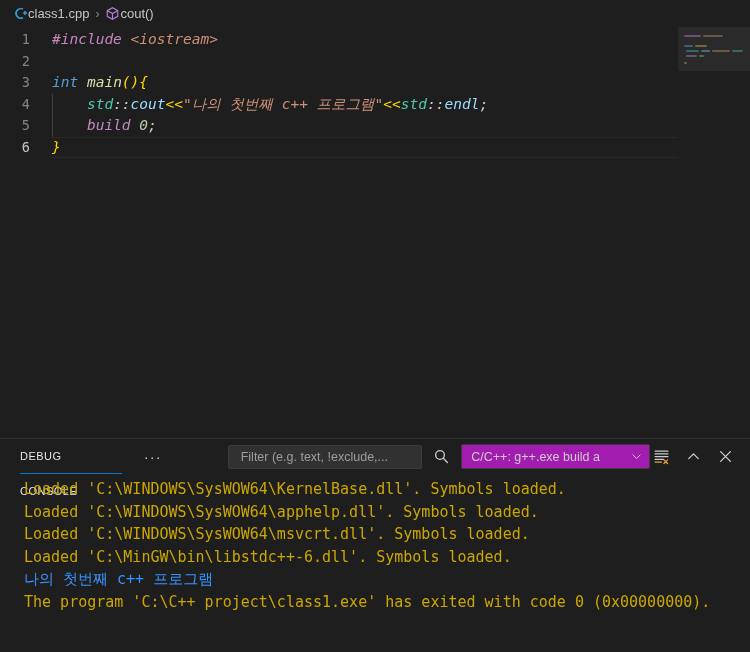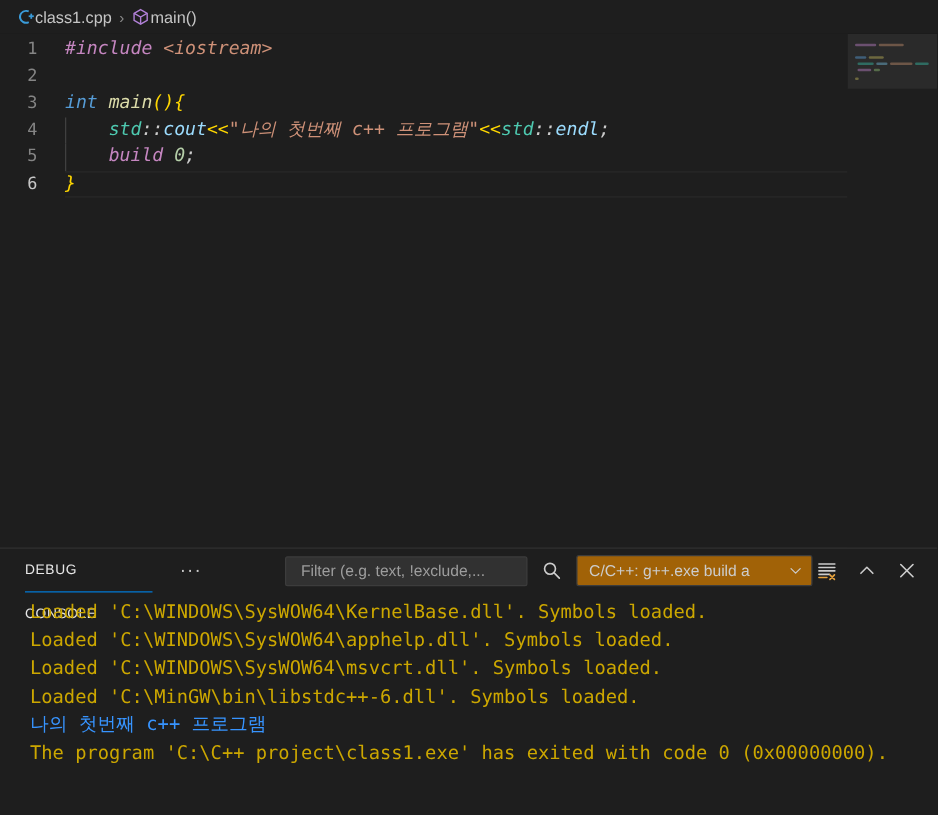--- a/index.html
+++ b/index.html
@@ -187,21 +187,21 @@
   .search-btn {
     margin-left: 8px;
     width: 22px; height: 22px;
     display: flex; align-items: center; justify-content: center;
     cursor: pointer;
   }
   .session-select {
     margin-left: 9px;
     width: 190px;
     height: 25px;
-    background: #a16207;
+    background: #a21caf;
     border: 1px solid #3c3c3c;
     border-radius: 2px;
     display: flex;
     align-items: center;
     justify-content: space-between;
     padding: 0 6px 0 9px;
     box-sizing: border-box;
     font-size: 12.5px;
     color: #cccccc;
     cursor: pointer;
@@ -246,21 +246,21 @@
     <span class="bc-label">class1.cpp</span>
   </div>
   <span class="bc-sep">›</span>
   <div class="bc-item">
     <span>
       <svg class="icon-svg" width="15" height="15" viewBox="0 0 16 16">
         <path d="M8 1.8 13.6 5v6L8 14.2 2.4 11V5L8 1.8z" fill="none" stroke="#b180d7" stroke-width="1.2"></path>
         <path d="M2.6 5.1 8 8.1l5.4-3M8 8.1v6" fill="none" stroke="#b180d7" stroke-width="1.2"></path>
       </svg>
     </span>
-    <span class="bc-label">main()</span>
+    <span class="bc-label">cout()</span>
   </div>
 </div>
 
 <div class="editor">
   <div class="code-area" id="code-area">
       <div class="code-line"><div class="ln">1</div><div class="code-text"><span class="t-pre">#include</span><span class="t-punct"> </span><span class="t-inc">&lt;iostream&gt;</span></div></div>
       <div class="code-line"><div class="ln">2</div><div class="code-text"></div></div>
       <div class="code-line"><div class="ln">3</div><div class="code-text"><span class="t-kw">int</span><span class="t-punct"> </span><span class="t-fn">main</span><span class="t-br1">()</span><span class="t-br1">{</span></div></div>
       <div class="code-line"><div class="ln">4</div><div class="code-text"><div class="indent-guide"></div><span class="t-punct">    </span><span class="t-ns">std</span><span class="t-punct">::</span><span class="t-var">cout</span><span class="t-br1">&lt;&lt;</span><span class="t-str">"나의 첫번째 c++ 프로그램"</span><span class="t-br1">&lt;&lt;</span><span class="t-ns">std</span><span class="t-punct">::</span><span class="t-var">endl</span><span class="t-punct">;</span></div></div>
       <div class="code-line"><div class="ln">5</div><div class="code-text"><div class="indent-guide"></div><span class="t-punct">    </span><span class="t-pre">build</span><span class="t-punct"> </span><span class="t-num">0</span><span class="t-punct">;</span></div></div>

